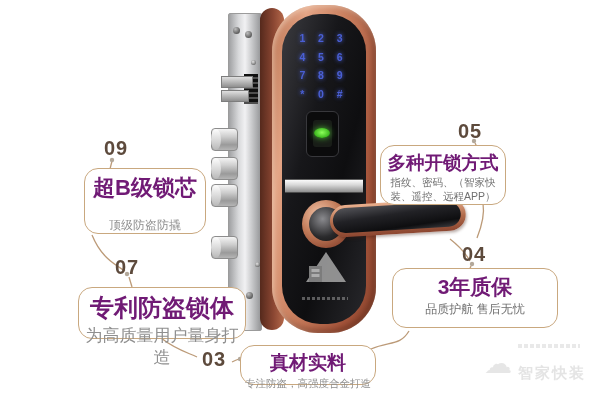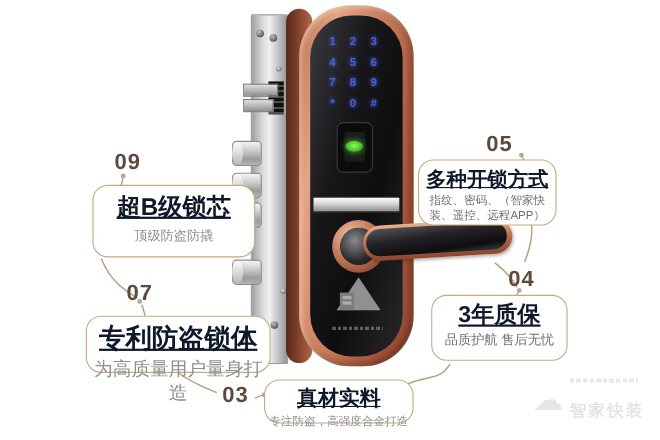--- a/index.html
+++ b/index.html
@@ -2,34 +2,34 @@
 <html><head>
 <meta charset="utf-8">
 <style>
   html,body{margin:0;padding:0;background:#fff;}
   #stage{position:relative;width:600px;height:400px;background:#fff;overflow:hidden;
          font-family:"Liberation Sans","DejaVu Sans",sans-serif;}
   
   .num{position:absolute;font-size:20px;font-weight:700;color:#5d4a3c;letter-spacing:1px;}
   .callout{position:absolute;background:#fff;border:1.5px solid #c9a87f;border-radius:14px;
            text-align:center;box-sizing:border-box;padding-top:6px;}
-  .callout .t{font-weight:700;color:#0f172a;line-height:1.15;text-decoration:underline;}
+  .callout .t{font-weight:700;color:#701a75;line-height:1.15;}
   .callout .s{color:#8f8f8f;line-height:1.3;margin-top:3px;}
-  #callout-1 .t{font-size:22px}#callout-1 .s{font-size:12px;margin-top:7px}
+  #callout-1 .t{font-size:22px}#callout-1 .s{font-size:12px;margin-top:18px}
   #callout-2 .t{font-size:24px}#callout-2 .s{font-size:17px}
   #callout-3 .t{font-size:19px}#callout-3 .s{font-size:10.5px}
   #callout-4 .t{font-size:21px}#callout-4 .s{font-size:12px;color:#6f6f6f}
   #callout-5 .t{font-size:18.5px}#callout-5 .s{font-size:10.5px;color:#6f6f6f;padding:0 4px}
-  #callout-1{left:84px;top:168px;width:148px;height:66px;}
+  #callout-1{left:84px;top:168px;width:122px;height:66px;}
   #callout-2{left:78px;top:287px;width:168px;height:52px;}
   #callout-3{left:240px;top:345px;width:136px;height:40px;}
-  #callout-4{left:392px;top:268px;width:124px;height:60px;}
+  #callout-4{left:392px;top:268px;width:166px;height:60px;}
   #callout-5{left:380px;top:145px;width:126px;height:60px;}
   #num-1{left:104px;top:137px}#num-2{left:115px;top:256px}#num-3{left:202px;top:348px}
-  #num-4{left:462px;top:243px}#num-5{left:442px;top:120px}
+  #num-4{left:462px;top:243px}#num-5{left:458px;top:120px}
   #leader-lines{position:absolute;left:0;top:0;pointer-events:none;}
   
   .plate{position:absolute;left:228px;top:13px;width:34px;height:318px;border-radius:2px;
          background:linear-gradient(90deg,#9fa0a2,#d8d9db 30%,#f1f1f3 50%,#c2c3c5 75%,#939496);
          border:1px solid #9b9b9b;box-sizing:border-box;}
   .case{position:absolute;left:250px;top:24px;width:26px;height:294px;
         background:linear-gradient(90deg,#0c0c0c,#2c2c2e 60%,#1a1a1c);}
   .hole{position:absolute;width:7px;height:7px;border-radius:50%;
         background:radial-gradient(circle at 35% 30%,#bdbdbd,#5e5e5e 70%);}
   .screw{position:absolute;width:5px;height:5px;border-radius:50%;

